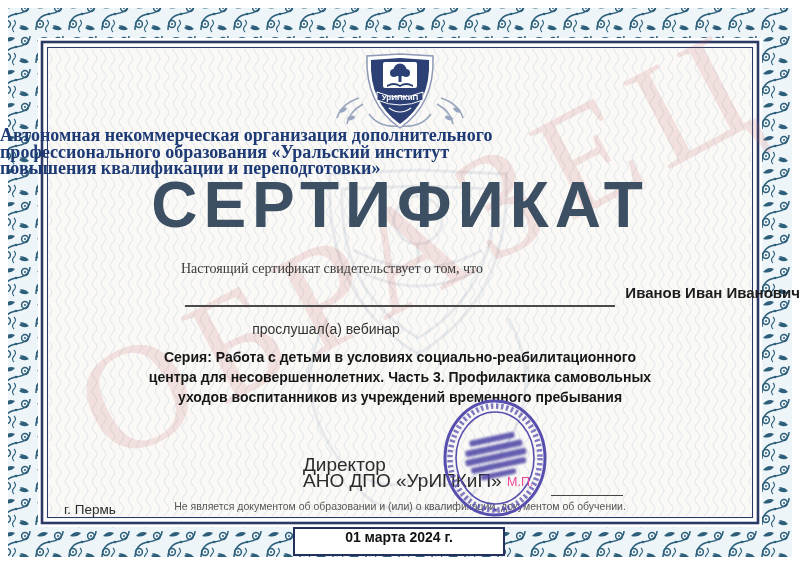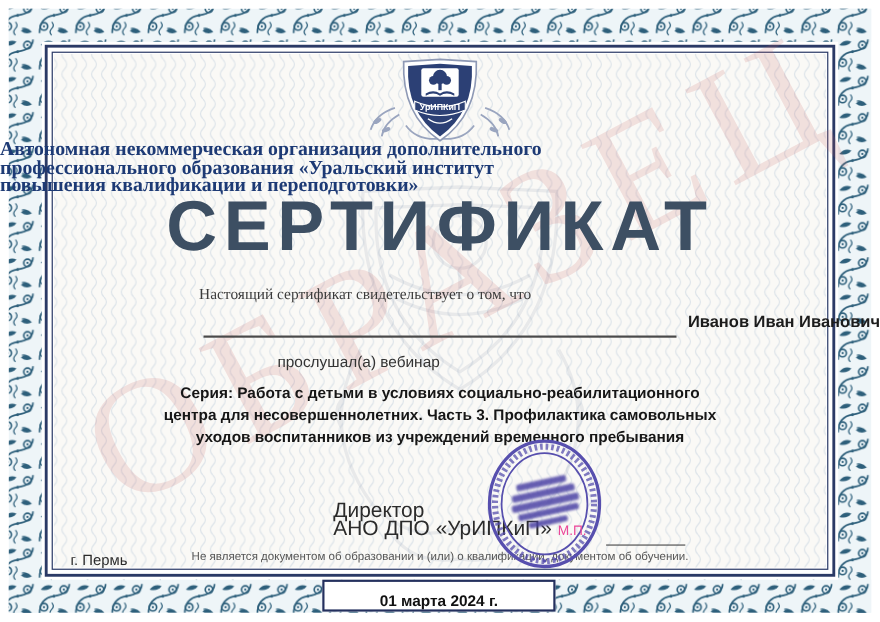--- a/index.html
+++ b/index.html
@@ -42,21 +42,21 @@
   }
   #stamp{left:442px;top:398px;z-index:3;}
   #signatory{left:263px;top:457px;font-size:19px;line-height:15.5px;color:#2b2b2b;z-index:2;margin-left:40px;}
   #city{left:64px;top:502px;font-size:13.5px;color:#2b2b2b;z-index:2;}
   #seal-mark{left:507px;top:475px;font-size:12.5px;color:#ec4899;z-index:4;}
   #sig-line{left:551px;top:495px;width:72px;height:0;border-bottom:1.5px solid #454545;z-index:4;}
   #disclaimer{left:0;top:500px;width:800px;text-align:center;font-size:10.5px;color:#565656;z-index:2;}
   #date-box{
     left:293px;top:527px;width:208px;height:25px;z-index:5;
     background:#ffffff;border:2px solid #24305e;
-    display:flex;align-items:flex-end;justify-content:center;
+    display:flex;align-items:flex-start;justify-content:center;
     font-size:14px;font-weight:bold;color:#111;
   }
 </style>
 </head>
 <body>
 
 <div class="cert">
 
   <svg id="border-layer" class="abs" width="800" height="565" viewBox="0 0 800 565">
     <defs>

